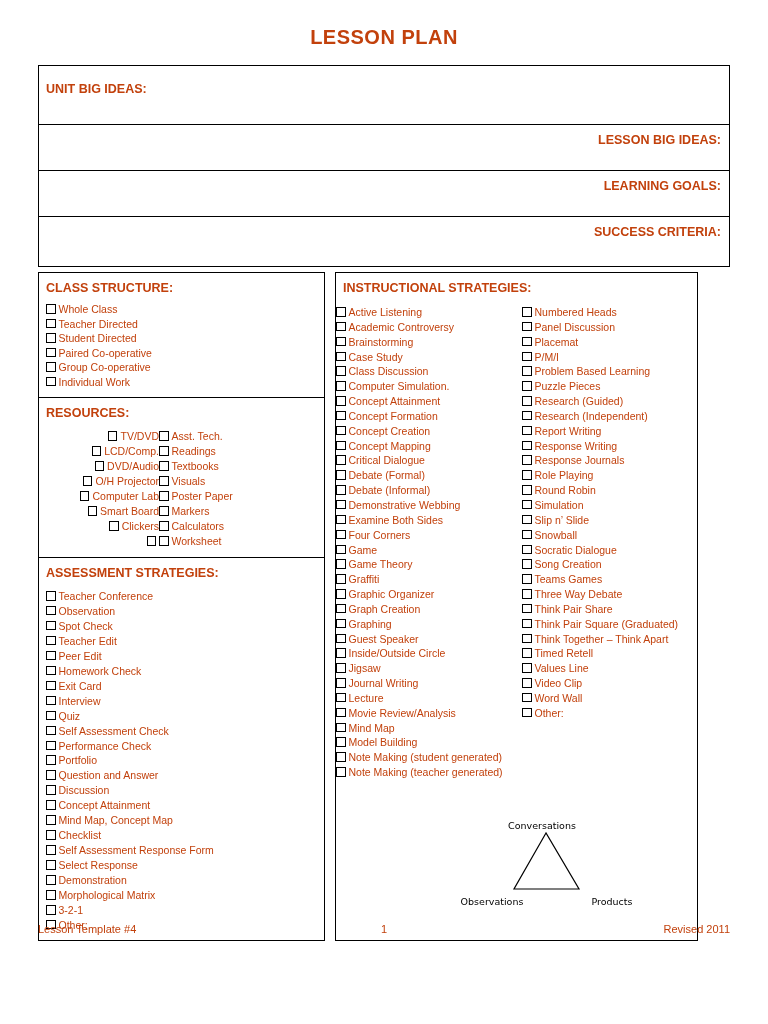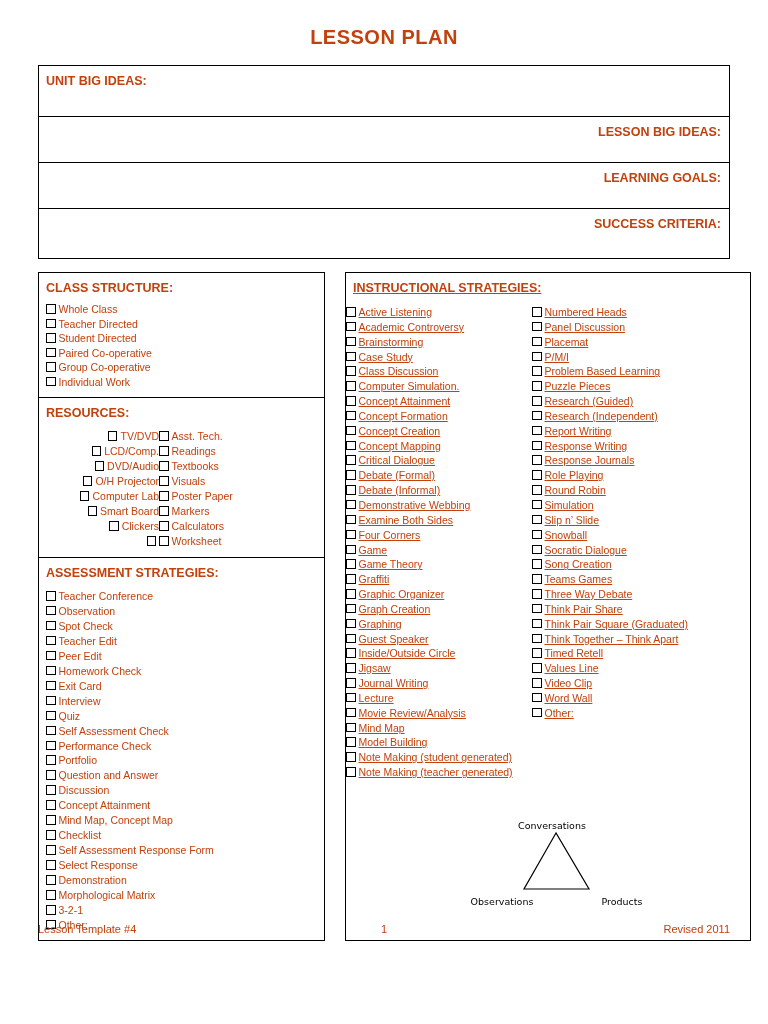--- a/index.html
+++ b/index.html
@@ -13,33 +13,32 @@
     position:absolute; top:26px; left:0; right:0;
     text-align:center; font-size:20px; font-weight:bold; letter-spacing:.5px;
   }
   
   .top-form {
     position:absolute; left:38px; top:65px; width:692px;
     border:1.6px solid #000; box-sizing:border-box;
   }
   .field { box-sizing:border-box; padding:5px 8px 0 7px; }
   .field + .field { border-top:1.6px solid #000;text-align:right; }
-  .f1 { height:50px; } .f2 { height:46px; } .f3 { height:46px; } .f4 { height:50px; }
+  .f1 { height:50px;margin-top:8px; } .f2 { height:46px; } .f3 { height:46px; } .f4 { height:50px; }
   .field-label { font-size:12.5px; font-weight:bold; }
 
   
-  .lower { position:absolute; left:38px; top:272px; width:713px; height:669px; display:flex; }
+  .lower { position:absolute; left:38px; top:272px; width:660px; height:669px; display:flex; }
   .left-col {
     width:287px; box-sizing:border-box; border:1.6px solid #000;
     display:flex; flex-direction:column;
   }
   .right-col {
-    flex:1; margin-left:20px; box-sizing:border-box; border:1.6px solid #000;
+    flex:1; margin-left:10px; box-sizing:border-box; border:1.6px solid #000;
     position:relative;
-    text-decoration:underline;
   }
   .sec { box-sizing:border-box; }
   .sec-class { height:124px; }
   .sec-resources { height:161px; border-top:1.6px solid #000; border-bottom:1.6px solid #000; }
   .sec-assessment { flex:1; }
   .sec-heading { font-size:12.5px; font-weight:bold; padding:8px 8px 0 7px; }
 
   ul.check-list { list-style:none; margin:7px 0 0; padding:0 0 0 7px; }
   ul.check-list li { font-size:10.5px; line-height:14.6px; white-space:nowrap; }
   .cb {

